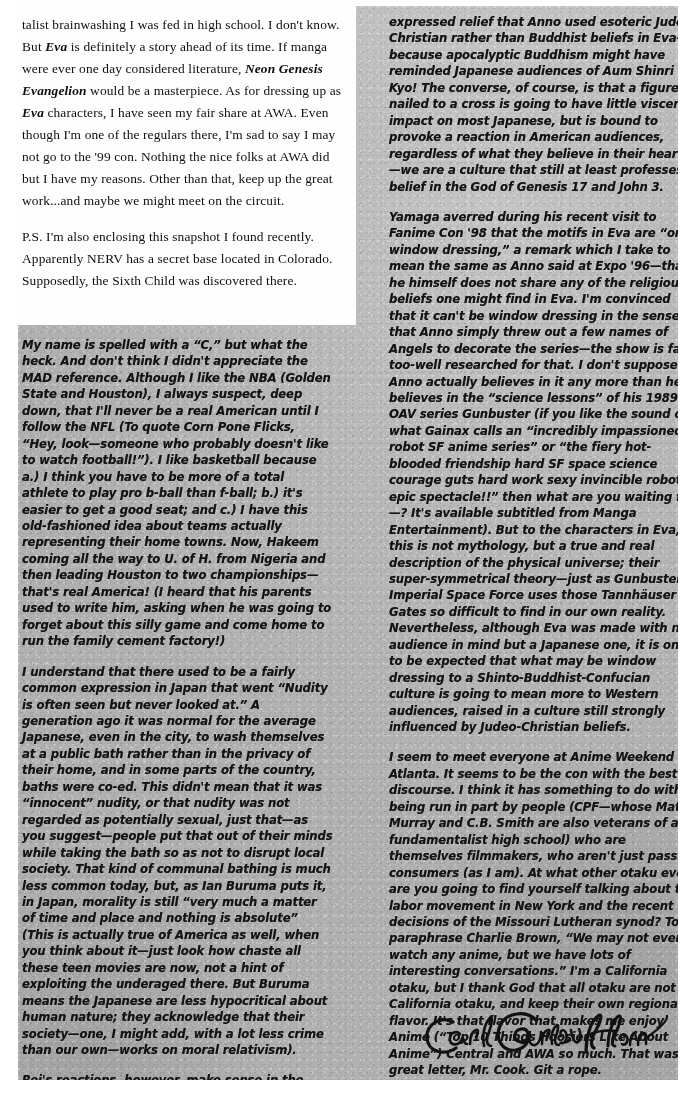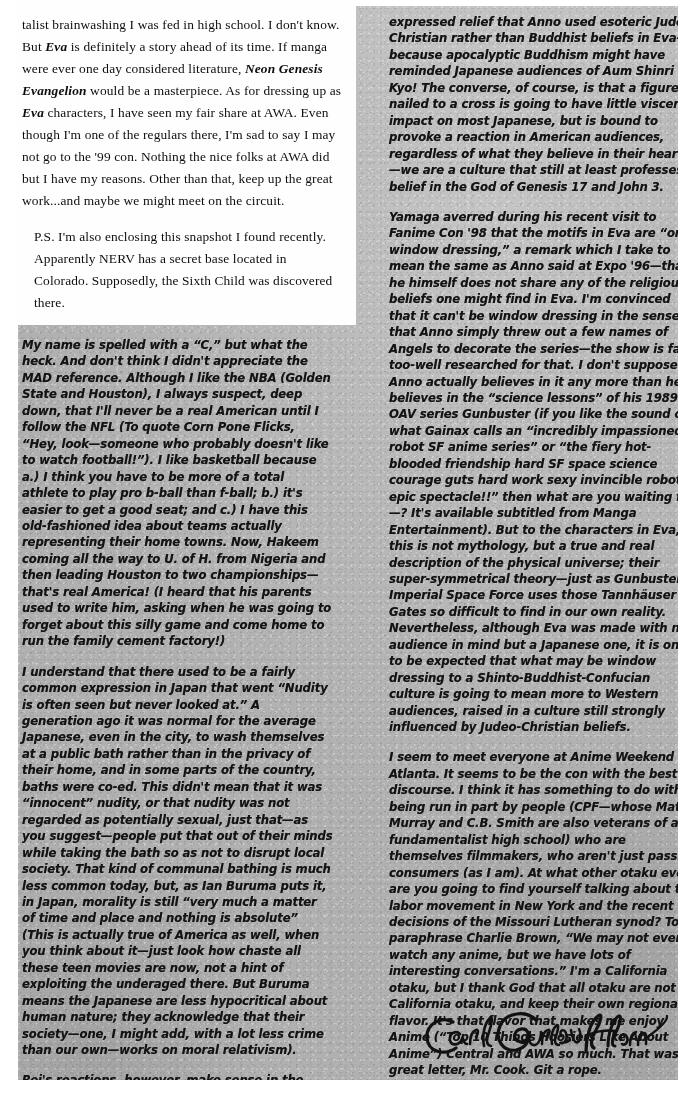--- a/index.html
+++ b/index.html
@@ -75,21 +75,21 @@
 
   
   .letter-body {
     font-family: "Liberation Serif", serif;
     font-size: 13.4px;
     line-height: 22px;
     color: #0d0d0d;
     letter-spacing: .01em;
   }
   .letter-body p { margin: 0 0 14px 0; }
-  .letter-body p:last-child { margin-bottom: 0; margin-left: 12px; }
+  .letter-body p:last-child { margin-bottom: 0; }
   .letter-body .sig-block { margin: 0 0 15px 0; }
   .letter-body .sig-block div { white-space: nowrap; }
 
   em.ital { font-style: italic; font-weight: 700; }
   em.ital-b { font-style: italic; font-weight: 700; }
 
   
   .reply-body {
     font-family: "DejaVu Sans", sans-serif;
     font-size: 12.1px;

